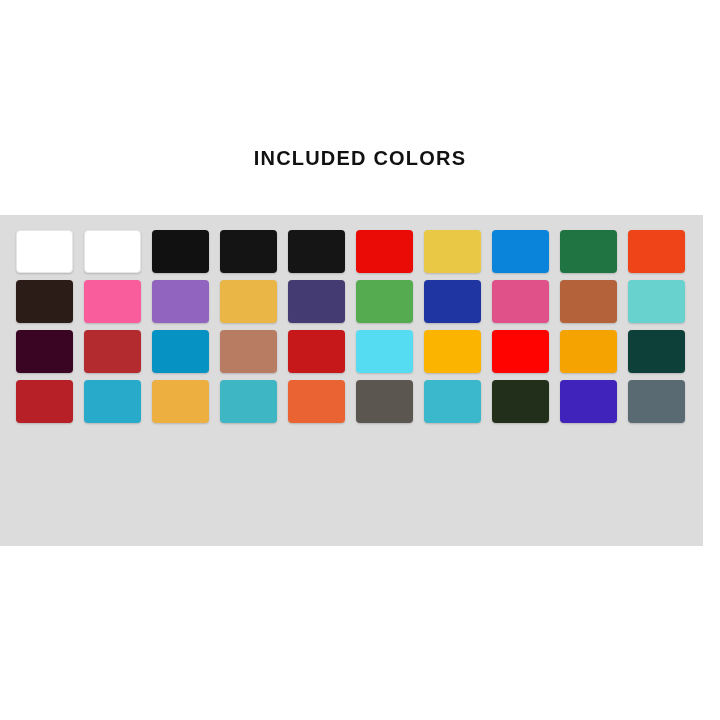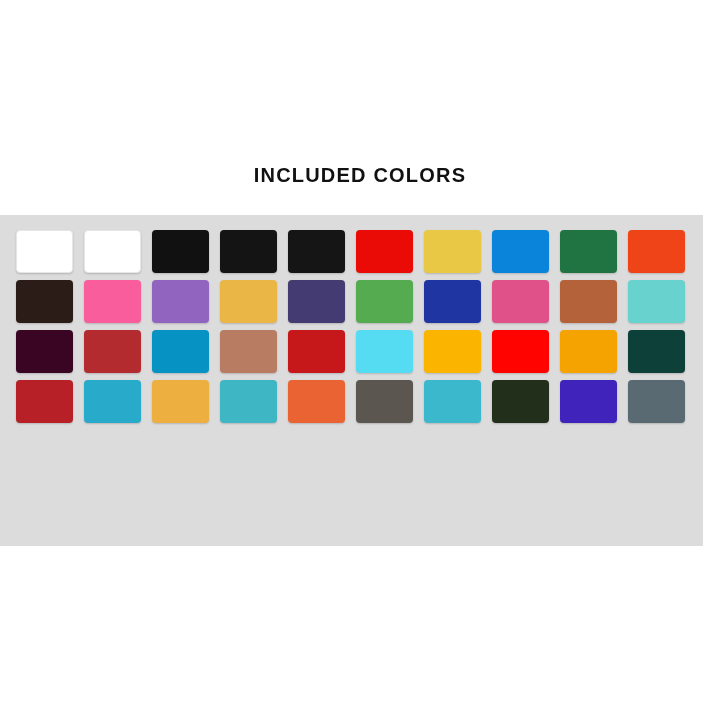--- a/index.html
+++ b/index.html
@@ -17,21 +17,21 @@
 
   .page {
     width: 720px;
     height: 720px;
     position: relative;
     background: #ffffff;
   }
 
   .title {
     position: absolute;
-    top: 163px;
+    top: 146px;
     left: 0;
     width: 720px;
     text-align: center;
     font-family: "Liberation Sans", sans-serif;
     font-size: 20px;
     font-weight: bold;
     letter-spacing: 1.2px;
     color: #111111;
     line-height: 24px;
     white-space: nowrap;

